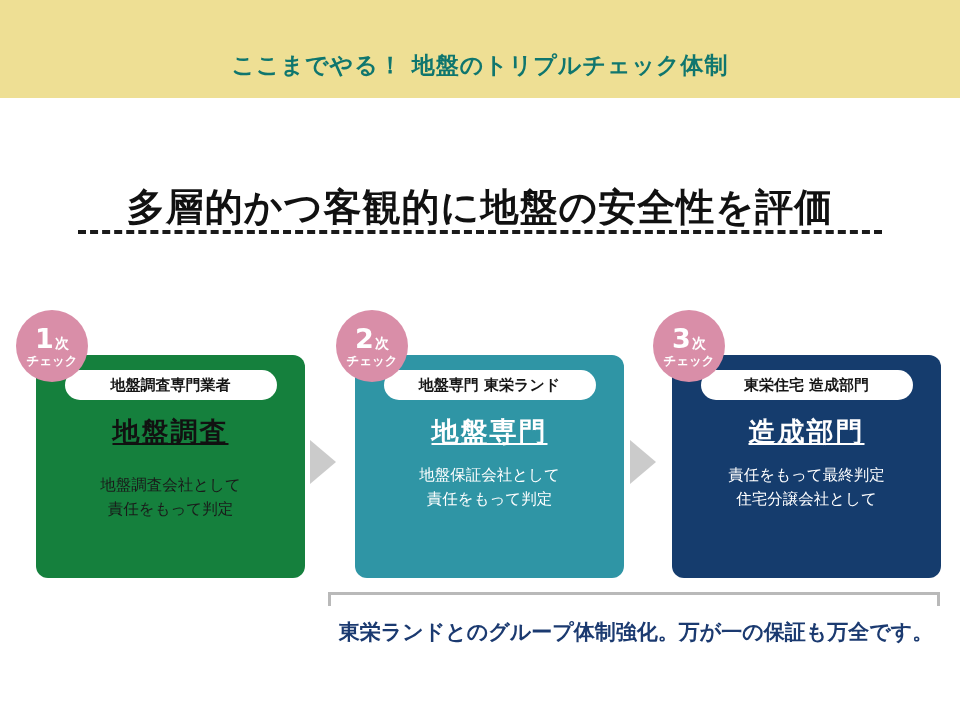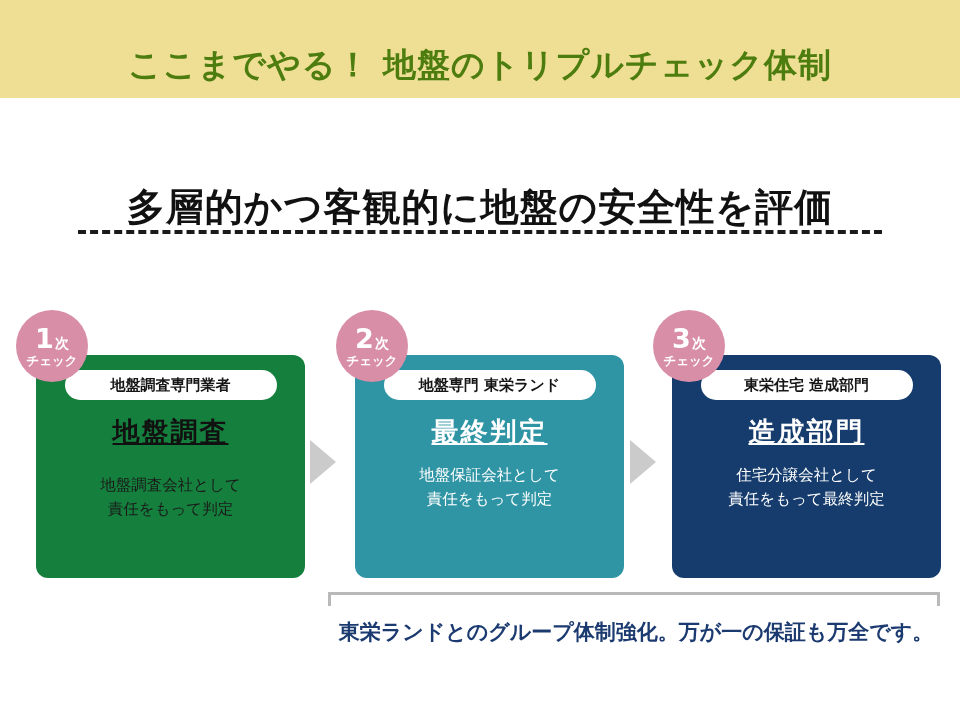--- a/index.html
+++ b/index.html
@@ -22,22 +22,22 @@
     left: 0;
     top: 0;
     width: 960px;
     height: 98px;
     background: #eedf94;
     display: flex;
     align-items: center;
     justify-content: center;
   }
   .header-title {
-    color: #4d7c0f;
-    font-size: 33px;
+    color: #0f766e;
+    font-size: 23px;
     font-weight: bold;
     letter-spacing: 1px;
     white-space: nowrap;
     margin-top: 32px;
   }
 
   
   .subtitle-wrap {
     position: absolute;
     left: 0;
@@ -231,42 +231,42 @@
       <span class="badge-num">1</span>
       <span class="badge-ji">次</span>
     </div>
     <div class="badge-check">チェック</div>
   </div>
 
   <div class="arrow arrow-1"></div>
 
   <div class="card card-2">
     <div class="pill">地盤専門 東栄ランド</div>
-    <div class="card-heading">最終判定</div>
+    <div class="card-heading">地盤専門</div>
     <div class="card-body">
       <div>地盤保証会社として</div>
       <div>責任をもって判定</div>
     </div>
   </div>
   <div class="badge badge-2">
     <div class="badge-top">
       <span class="badge-num">2</span>
       <span class="badge-ji">次</span>
     </div>
     <div class="badge-check">チェック</div>
   </div>
 
   <div class="arrow arrow-2"></div>
 
   <div class="card card-3">
     <div class="pill">東栄住宅 造成部門</div>
     <div class="card-heading">造成部門</div>
     <div class="card-body">
+      <div>責任をもって最終判定</div>
       <div>住宅分譲会社として</div>
-      <div>責任をもって最終判定</div>
     </div>
   </div>
   <div class="badge badge-3">
     <div class="badge-top">
       <span class="badge-num">3</span>
       <span class="badge-ji">次</span>
     </div>
     <div class="badge-check">チェック</div>
   </div>
 

